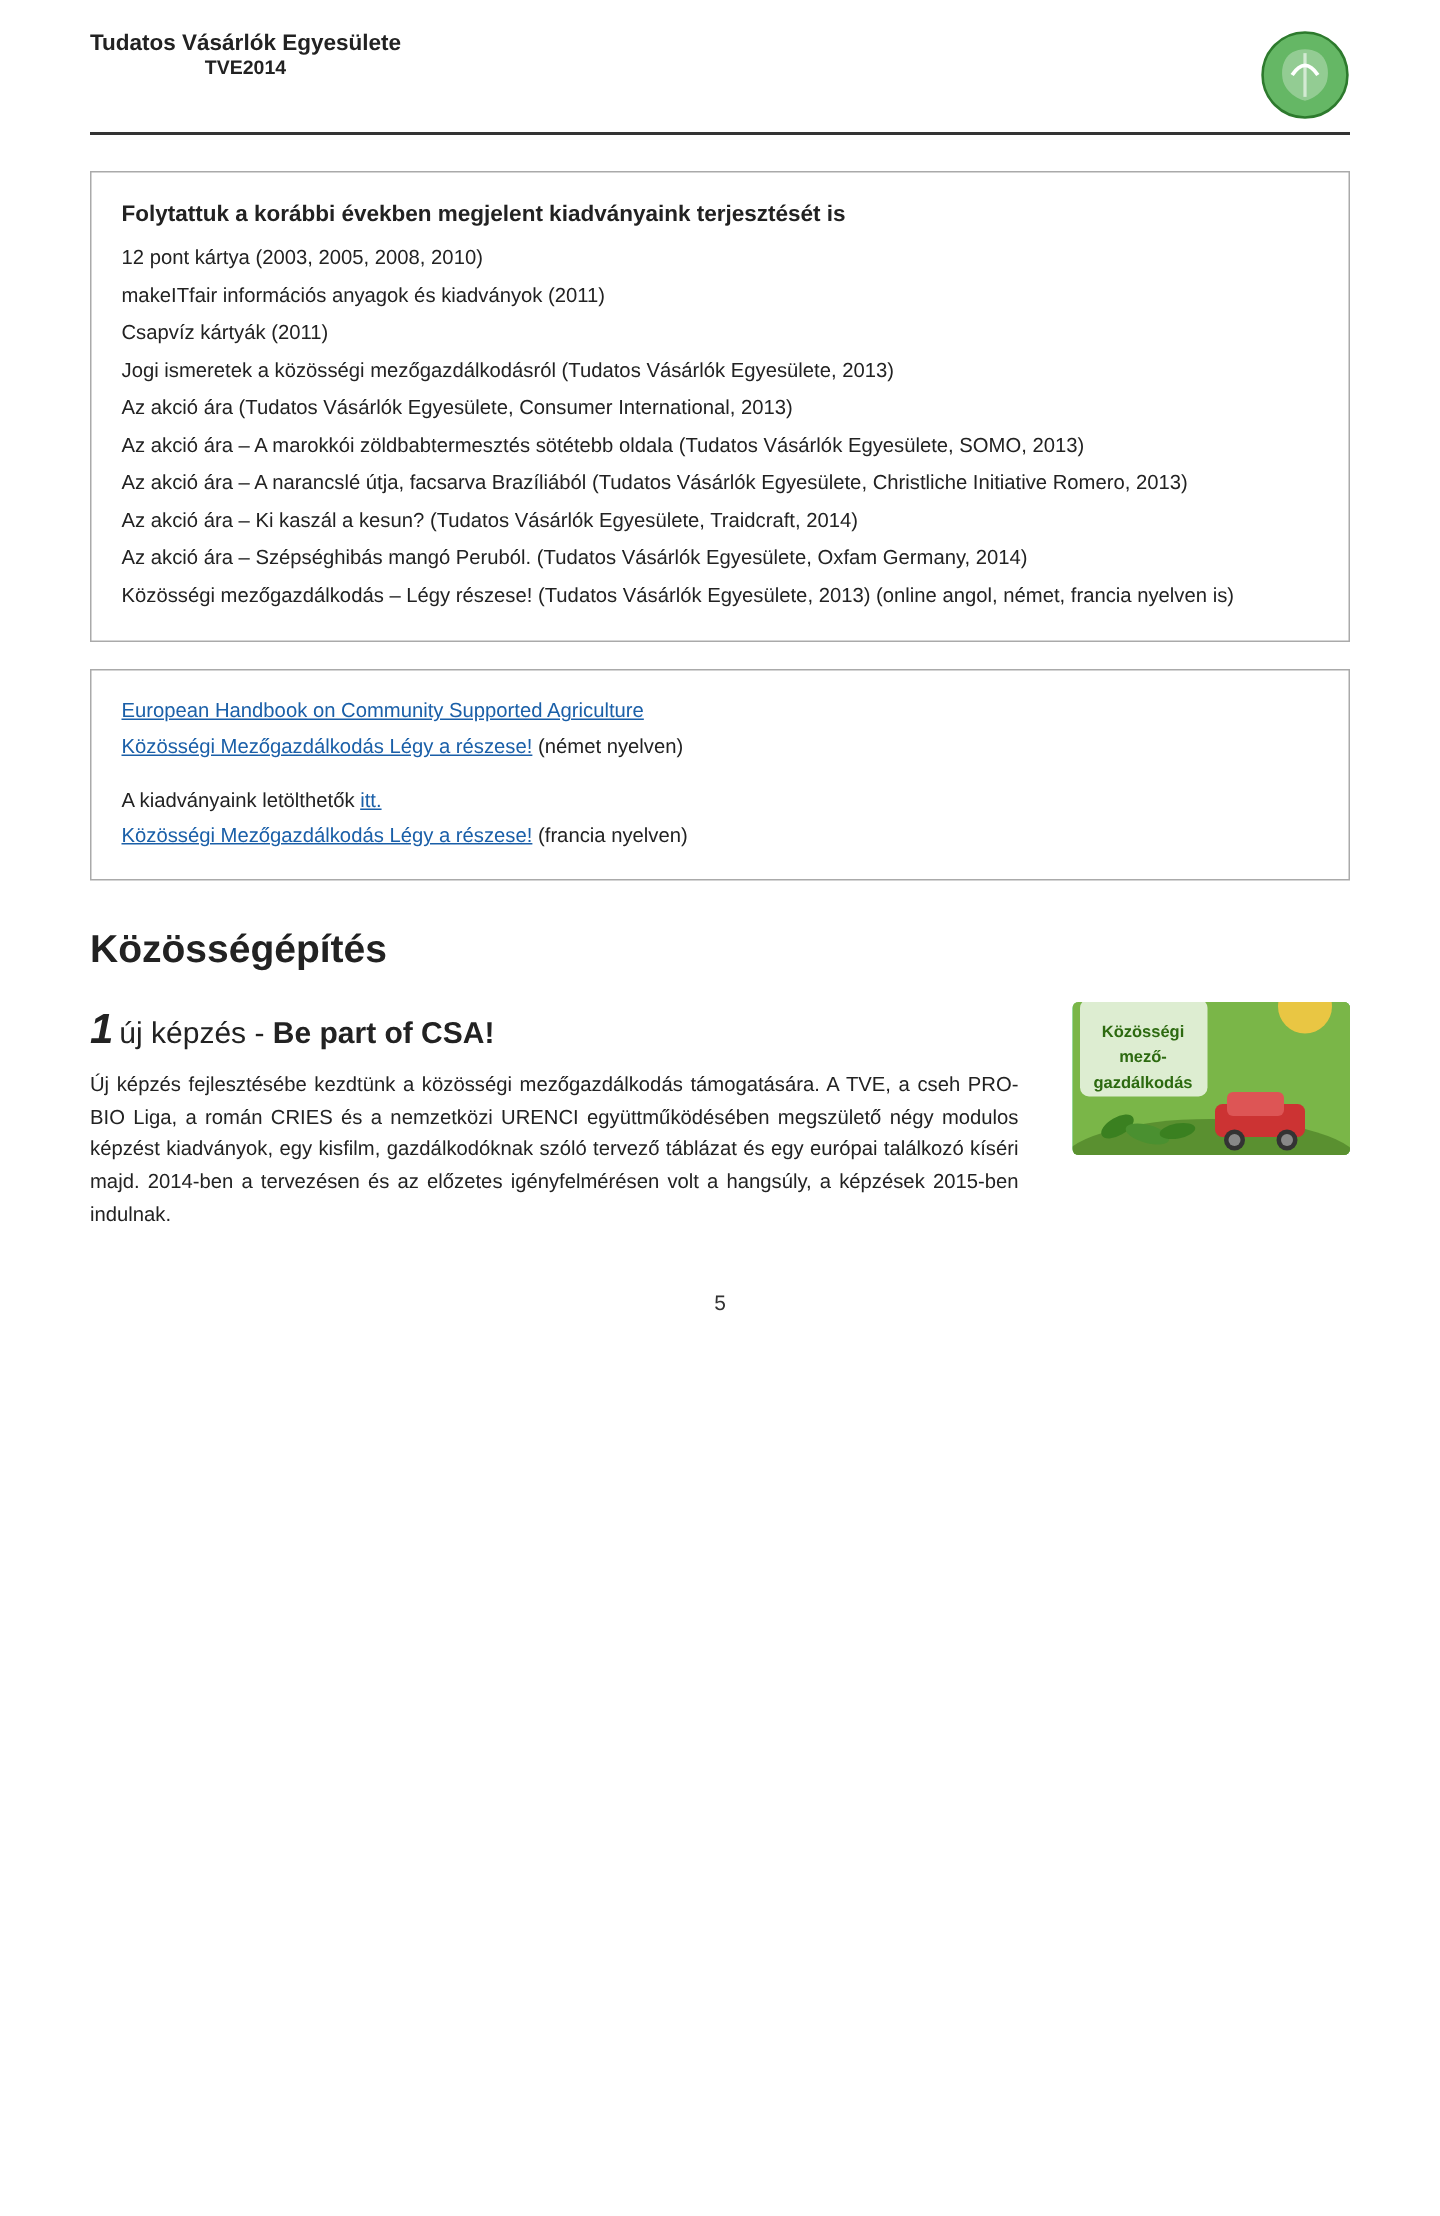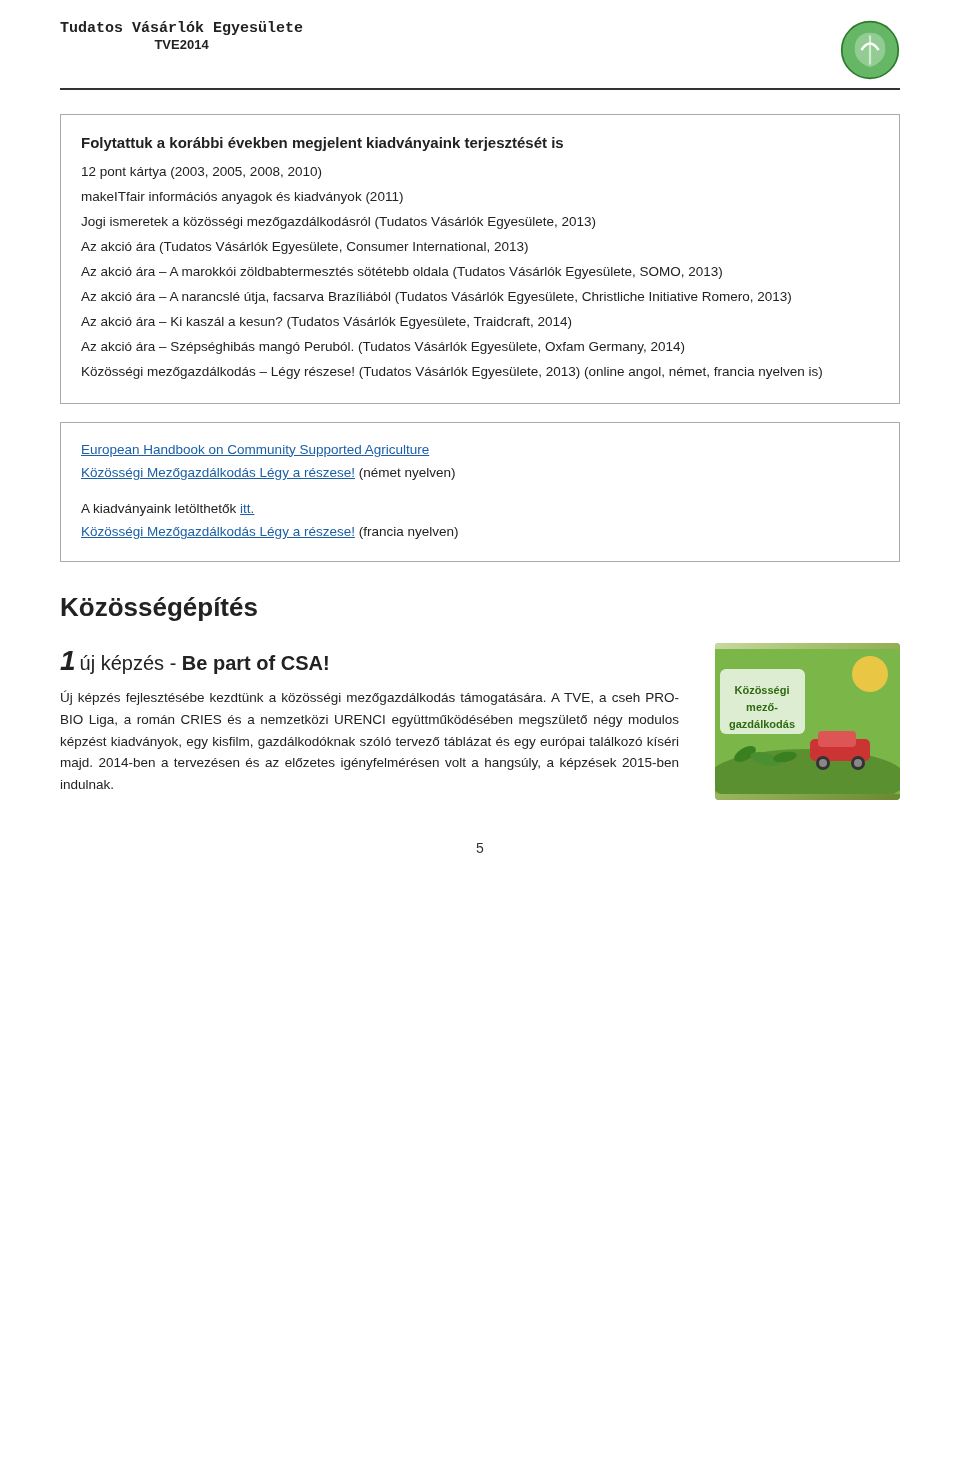--- a/index.html
+++ b/index.html
@@ -29,21 +29,20 @@
 
     .header-text-block {
       display: flex;
       flex-direction: column;
     }
 
     .header-title {
       font-size: 15px;
       font-weight: bold;
       color: #222222;
-      font-family: Liberation Mono, monospace;
     }
 
     .header-subtitle {
       font-size: 13px;
       color: #222222;
       font-weight: bold;
       text-align: center;
     }
 
     .logo-circle {
@@ -116,21 +115,21 @@
       margin-bottom: 8px;
       line-height: 1.3;
     }
 
     .csa-heading strong {
       font-weight: bold;
     }
 
     .csa-image {
       width: 185px;
-      height: 157px;
+      height: 102px;
       flex-shrink: 0;
       background: #22c55e;
       border-radius: 4px;
       overflow: hidden;
       display: flex;
       align-items: flex-end;
       justify-content: center;
       position: relative;
     }
 
@@ -178,20 +177,21 @@
     <path d="M52 12 A33 33 0 0 1 68 35" stroke="#2d7a2d" stroke-width="4" fill="none" opacity="0"></path>
   </svg>
 </div>
 
 <div class="main-box">
   <p style="font-weight:bold; font-size:15px; margin-bottom:8px;">
     <span>Folytattuk a korábbi években megjelent kiadványaink terjesztését is</span>
   </p>
   <p>12 pont kártya (2003, 2005, 2008, 2010)</p>
   <p>makeITfair információs anyagok és kiadványok (2011)</p>
+  <p>Csapvíz kártyák (2011)</p>
   <p>Jogi ismeretek a közösségi mezőgazdálkodásról (Tudatos Vásárlók Egyesülete, 2013)</p>
   <p>Az akció ára (Tudatos Vásárlók Egyesülete, Consumer International, 2013)</p>
   <p>Az akció ára – A marokkói zöldbabtermesztés sötétebb oldala (Tudatos Vásárlók Egyesülete, SOMO, 2013)</p>
   <p>Az akció ára – A narancslé útja, facsarva Brazíliából (Tudatos Vásárlók Egyesülete, Christliche Initiative Romero, 2013)</p>
   <p>Az akció ára – Ki kaszál a kesun? (Tudatos Vásárlók Egyesülete, Traidcraft, 2014)</p>
   <p>Az akció ára – Szépséghibás mangó Peruból. (Tudatos Vásárlók Egyesülete, Oxfam Germany, 2014)</p>
   <p>Közösségi mezőgazdálkodás – Légy részese! (Tudatos Vásárlók Egyesülete, 2013) (online angol, német, francia nyelven is)</p>
 </div>
 
 <div class="online-box">

